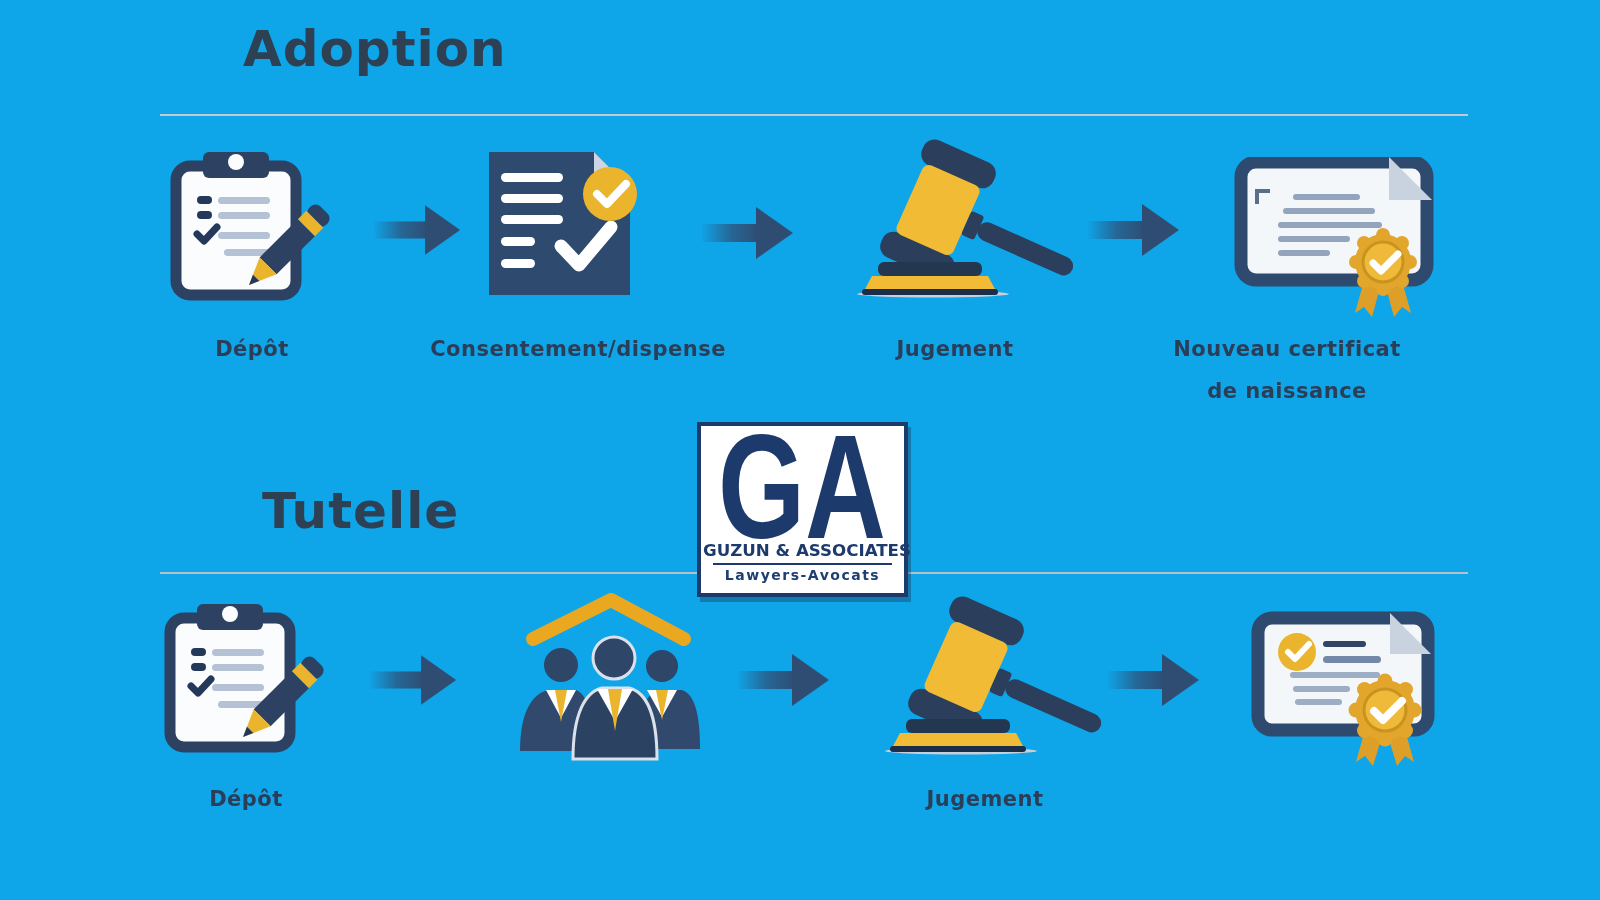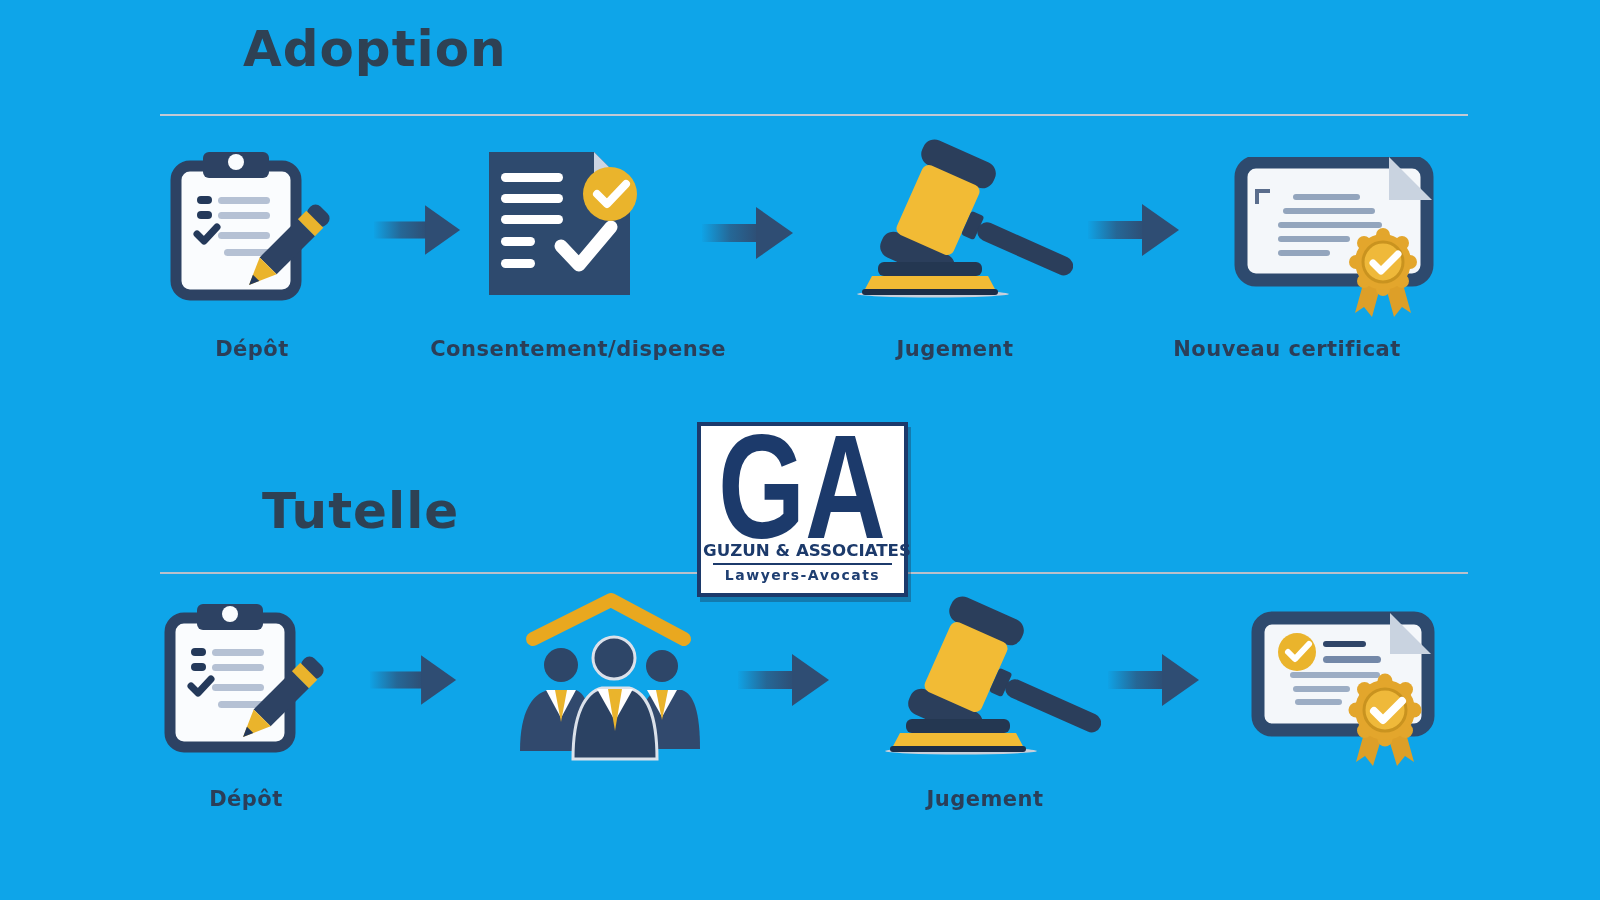--- a/index.html
+++ b/index.html
@@ -144,20 +144,21 @@
     <div>Dépôt</div>
   </div>
   <div class="abs step-label" style="left:371px; top:328px; width:400px;margin-left:7px;">
     <div>Consentement/dispense</div>
   </div>
   <div class="abs step-label" style="left:825px; top:328px; width:260px;">
     <div>Jugement</div>
   </div>
   <div class="abs step-label" style="left:1097px; top:328px; width:380px;">
     <div>Nouveau certificat</div>
+    <div>de naissance</div>
   </div>
 
   <div class="abs logo">
     <svg width="199" height="114" viewBox="0 0 199 114" style="margin:2px auto 0 auto;">
       <text x="99" y="110" text-anchor="middle" font-family="Liberation Sans, sans-serif" font-weight="bold" font-size="148" fill="#1c3a6b" textLength="168" lengthAdjust="spacingAndGlyphs">GA</text>
     </svg>
     <div class="logo-name">GUZUN &amp; ASSOCIATES</div>
     <div class="logo-rule"></div>
     <div class="logo-tagline">Lawyers-Avocats</div>
   </div>

